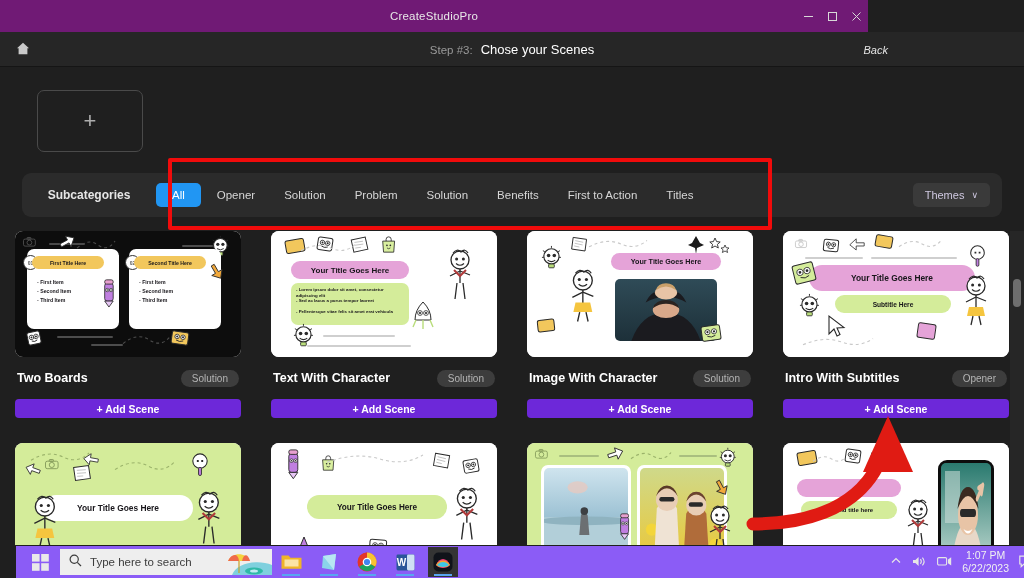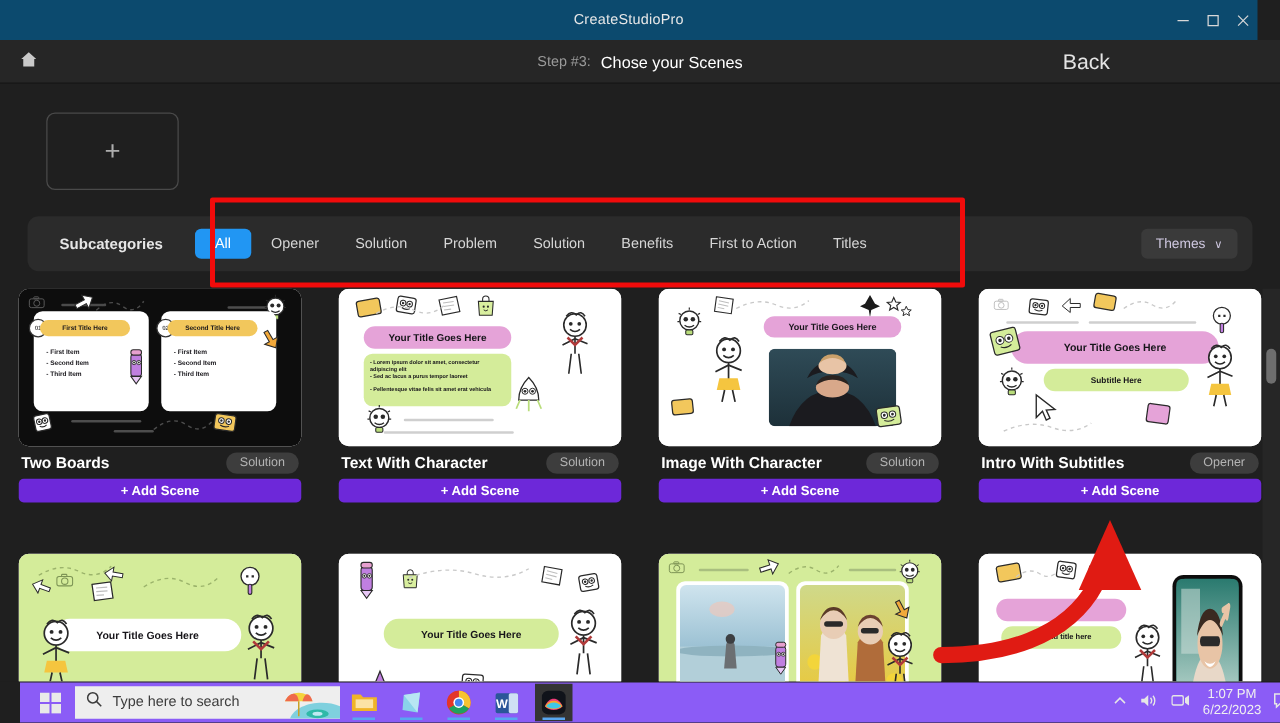--- a/index.html
+++ b/index.html
@@ -1,39 +1,39 @@
 <!DOCTYPE html>
 <html><head>
 <meta charset="utf-8">
 <style>
   * { margin:0; padding:0; box-sizing:border-box; }
   html,body{ width:1024px; height:578px; overflow:hidden; background:#1f1f1f;
     font-family:"Liberation Sans", sans-serif; }
 
   
-  #titlebar{ position:absolute; left:0; top:0; width:1006px; height:32px;
-    background:#0c4a6e; display:flex; align-items:center; justify-content:center; }
+  #titlebar{ position:absolute; left:0; top:0; width:868px; height:32px;
+    background:#701a75; display:flex; align-items:center; justify-content:center; }
   #titlebar .ttl{ color:#e8e8e8; font-size:11.5px; letter-spacing:.2px; }
   #wincontrols{ position:absolute; right:0; top:0; height:32px; display:flex; }
   #wincontrols .wc{ width:24px; height:32px; display:flex; align-items:center;
     justify-content:center; color:#d8d8d8; font-size:12px; }
   #wincontrols .wc svg{ display:block; }
 
   
   #appheader{ position:absolute; left:0; top:32px; width:1024px; height:35px;
     background:#262626; border-bottom:1px solid #151515; }
   #homebtn{ position:absolute; left:16px; top:0; height:35px; display:flex;
     align-items:center; gap:9px; }
   #homebtn .lbl{ color:#c8c8c8; font-size:11.5px;margin-top:45px; }
   #stepwrap{ position:absolute; left:0; top:0; width:1024px; height:35px;
     display:flex; align-items:center; justify-content:center; gap:8px; }
   #stepwrap .sn{ color:#9a9a9a; font-size:11.5px; }
   #stepwrap .st{ color:#ffffff; font-size:13px; font-weight:normal; }
   #backbtn{ position:absolute; right:136px; top:0; height:35px; display:flex;
-    align-items:center; color:#e4e4e4; font-size:17px; }
+    align-items:center; color:#e4e4e4; font-size:11px;font-style:italic; }
   #editorbtn{ position:absolute; right:16px; top:7px; width:110px; height:22px;
     background:#2196f3; border-radius:11px; color:#fff; font-size:11.5px;
     font-weight:bold; display:flex; align-items:center; justify-content:center; }
 
   
   #content{ position:absolute; left:0; top:67px; width:1024px; height:478px;
     background:#1f1f1f; }
 
   #addcard{ position:absolute; left:37px; top:23px; width:106px; height:62px;
     border:1px solid #4a4a4a; border-radius:7px; color:#9a9a9a;
@@ -54,21 +54,21 @@
     background:#3a3a3a; border-radius:5px; display:flex; align-items:center; gap:7px; }
   #themesbtn .tl{ color:#cfc8e0; font-size:11px; }
   #themesbtn .cv{ color:#cfc8e0; font-size:9px; }
 
   
   #grid{ position:absolute; left:0; top:164px; width:1010px; height:314px;
     overflow:hidden; }
   .card{ position:absolute; width:226px; }
   .card .thumb{ width:226px; height:126px; border-radius:8px; overflow:hidden;
     position:relative; background:#fff; }
-  .card .meta{ height:26px; display:flex; align-items:center;
+  .card .meta{ height:42px; display:flex; align-items:center;
     justify-content:space-between; padding:0 2px; }
   .card .cname{ color:#ffffff; font-size:12.5px; font-weight:bold; }
   .card .badge{ background:#3d3d3d; color:#b4b4b4; font-size:10px;
     border-radius:9px; padding:3px 11px; }
   .card .addbtn{ width:226px; height:19px; background:#6d28d9; border-radius:4px;
     color:#fff; font-size:10.5px; font-weight:bold; display:flex;
     align-items:center; justify-content:center; }
 
   
   .art{ position:absolute; inset:0; }

